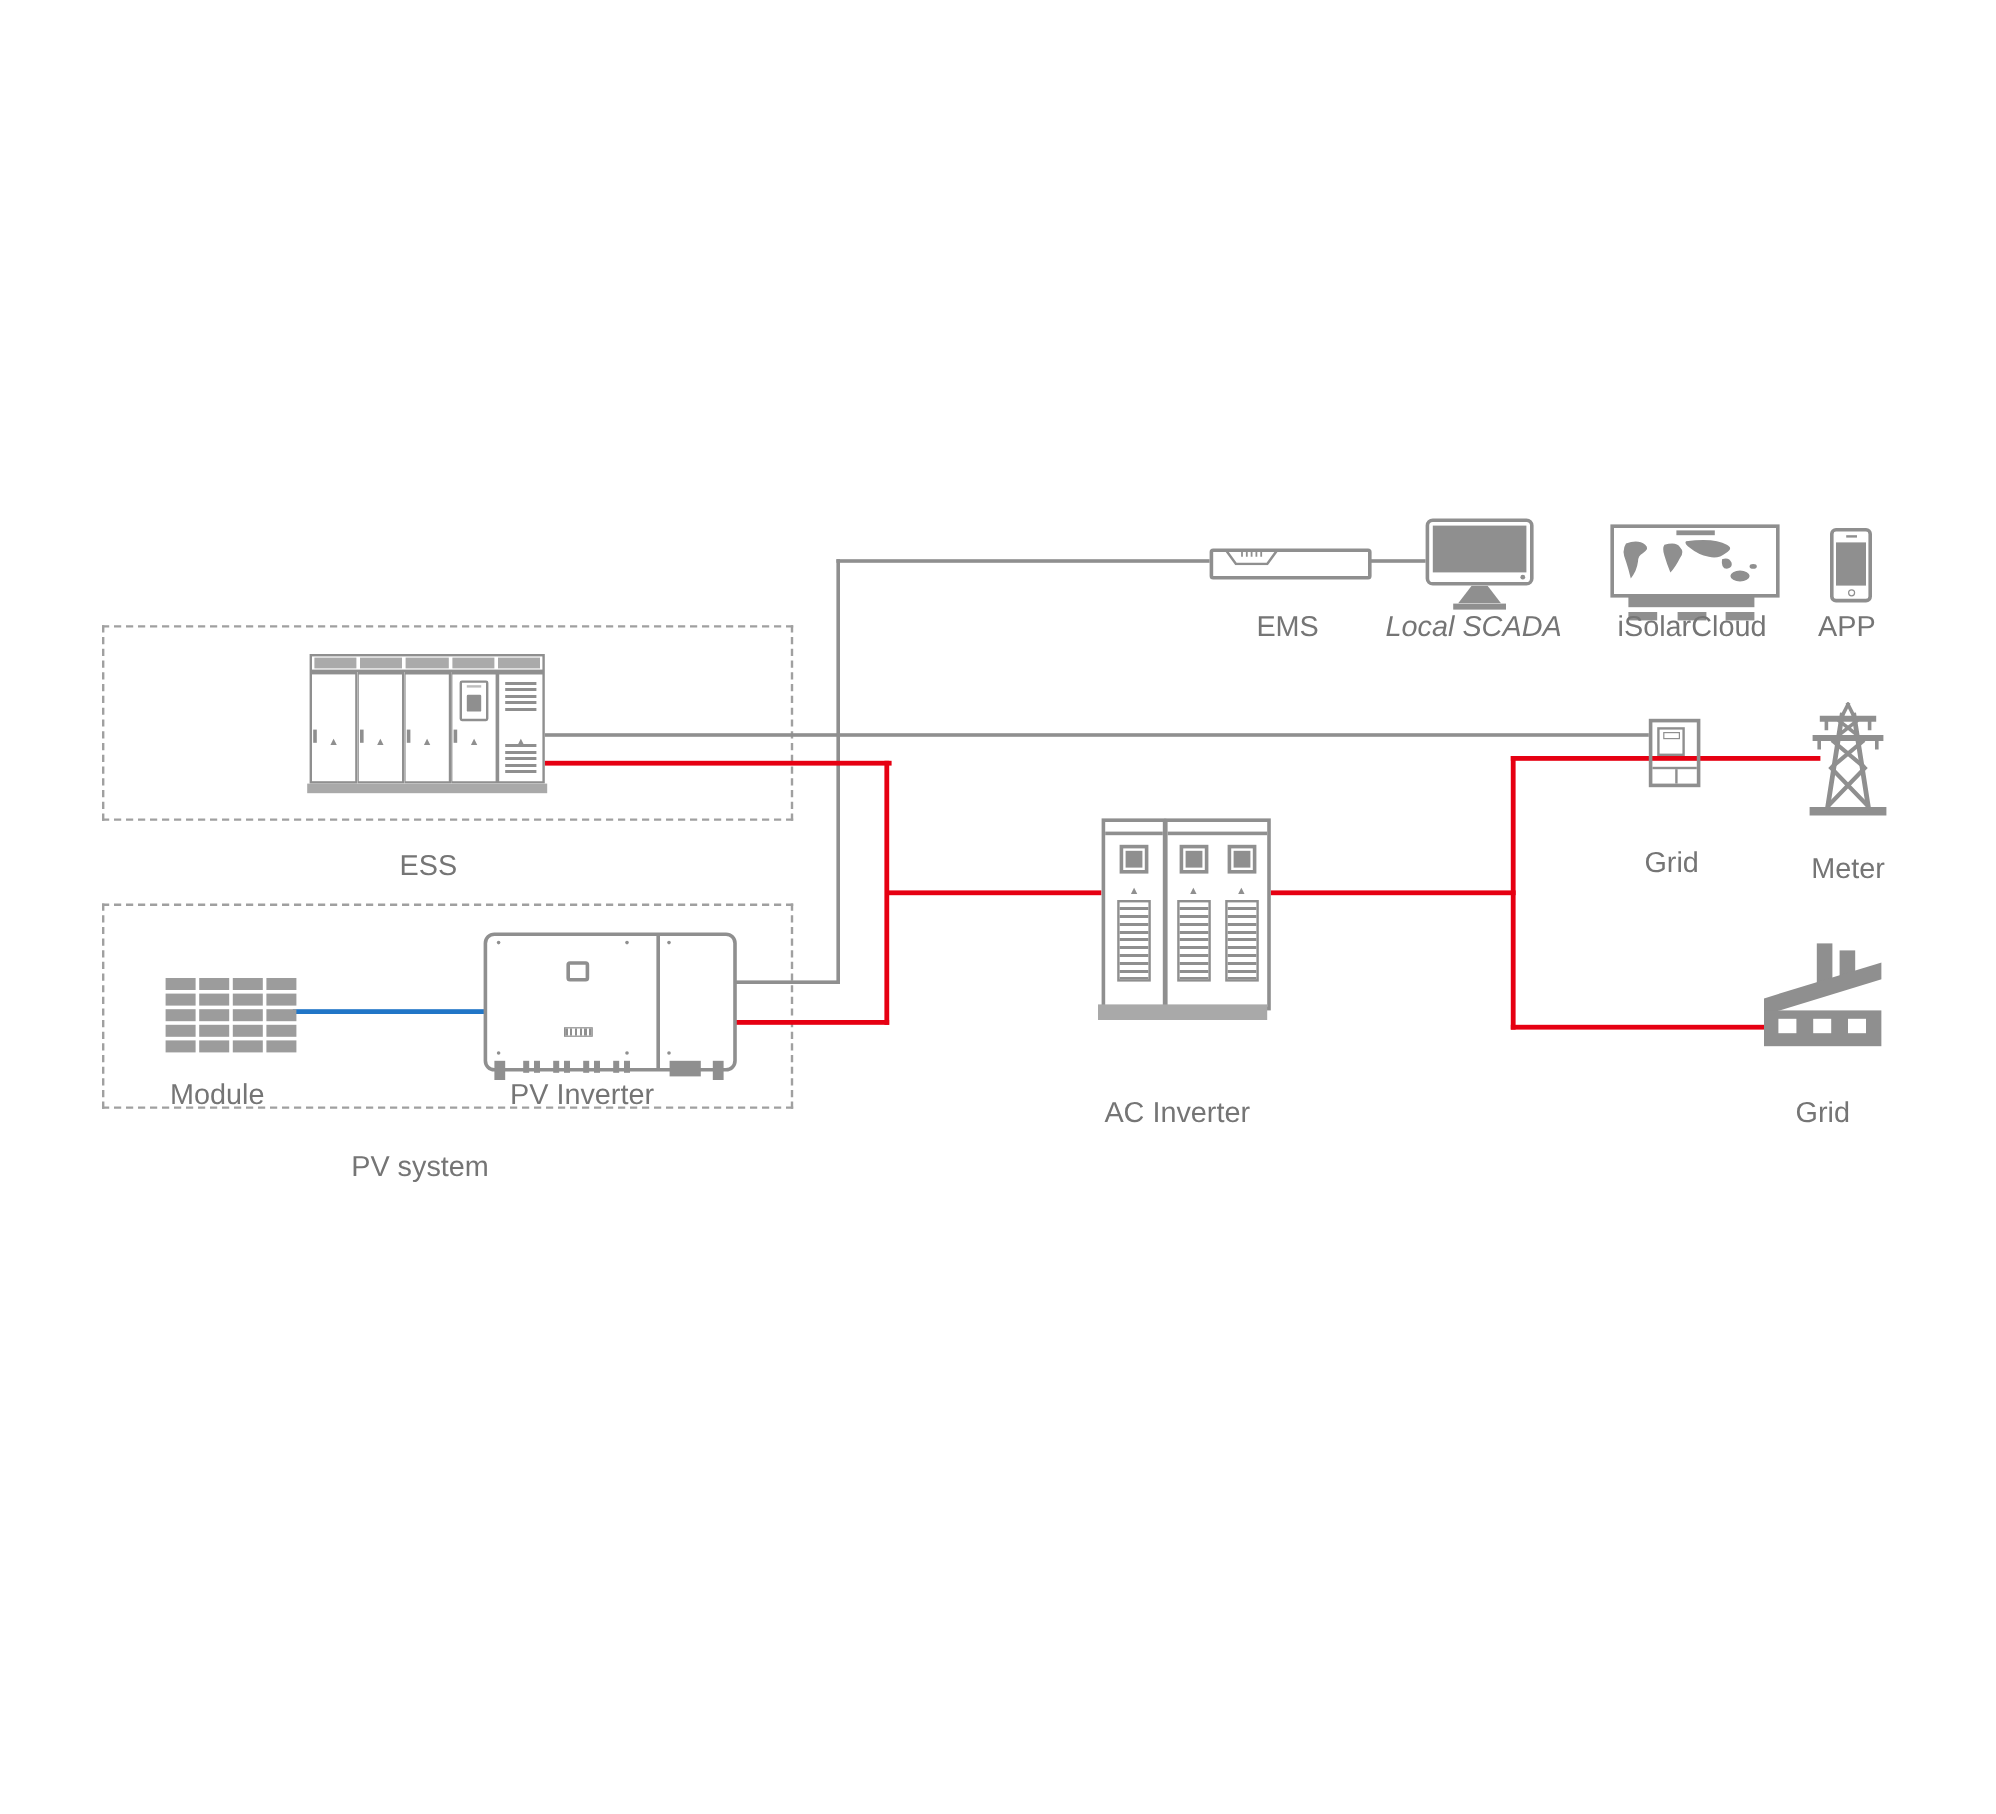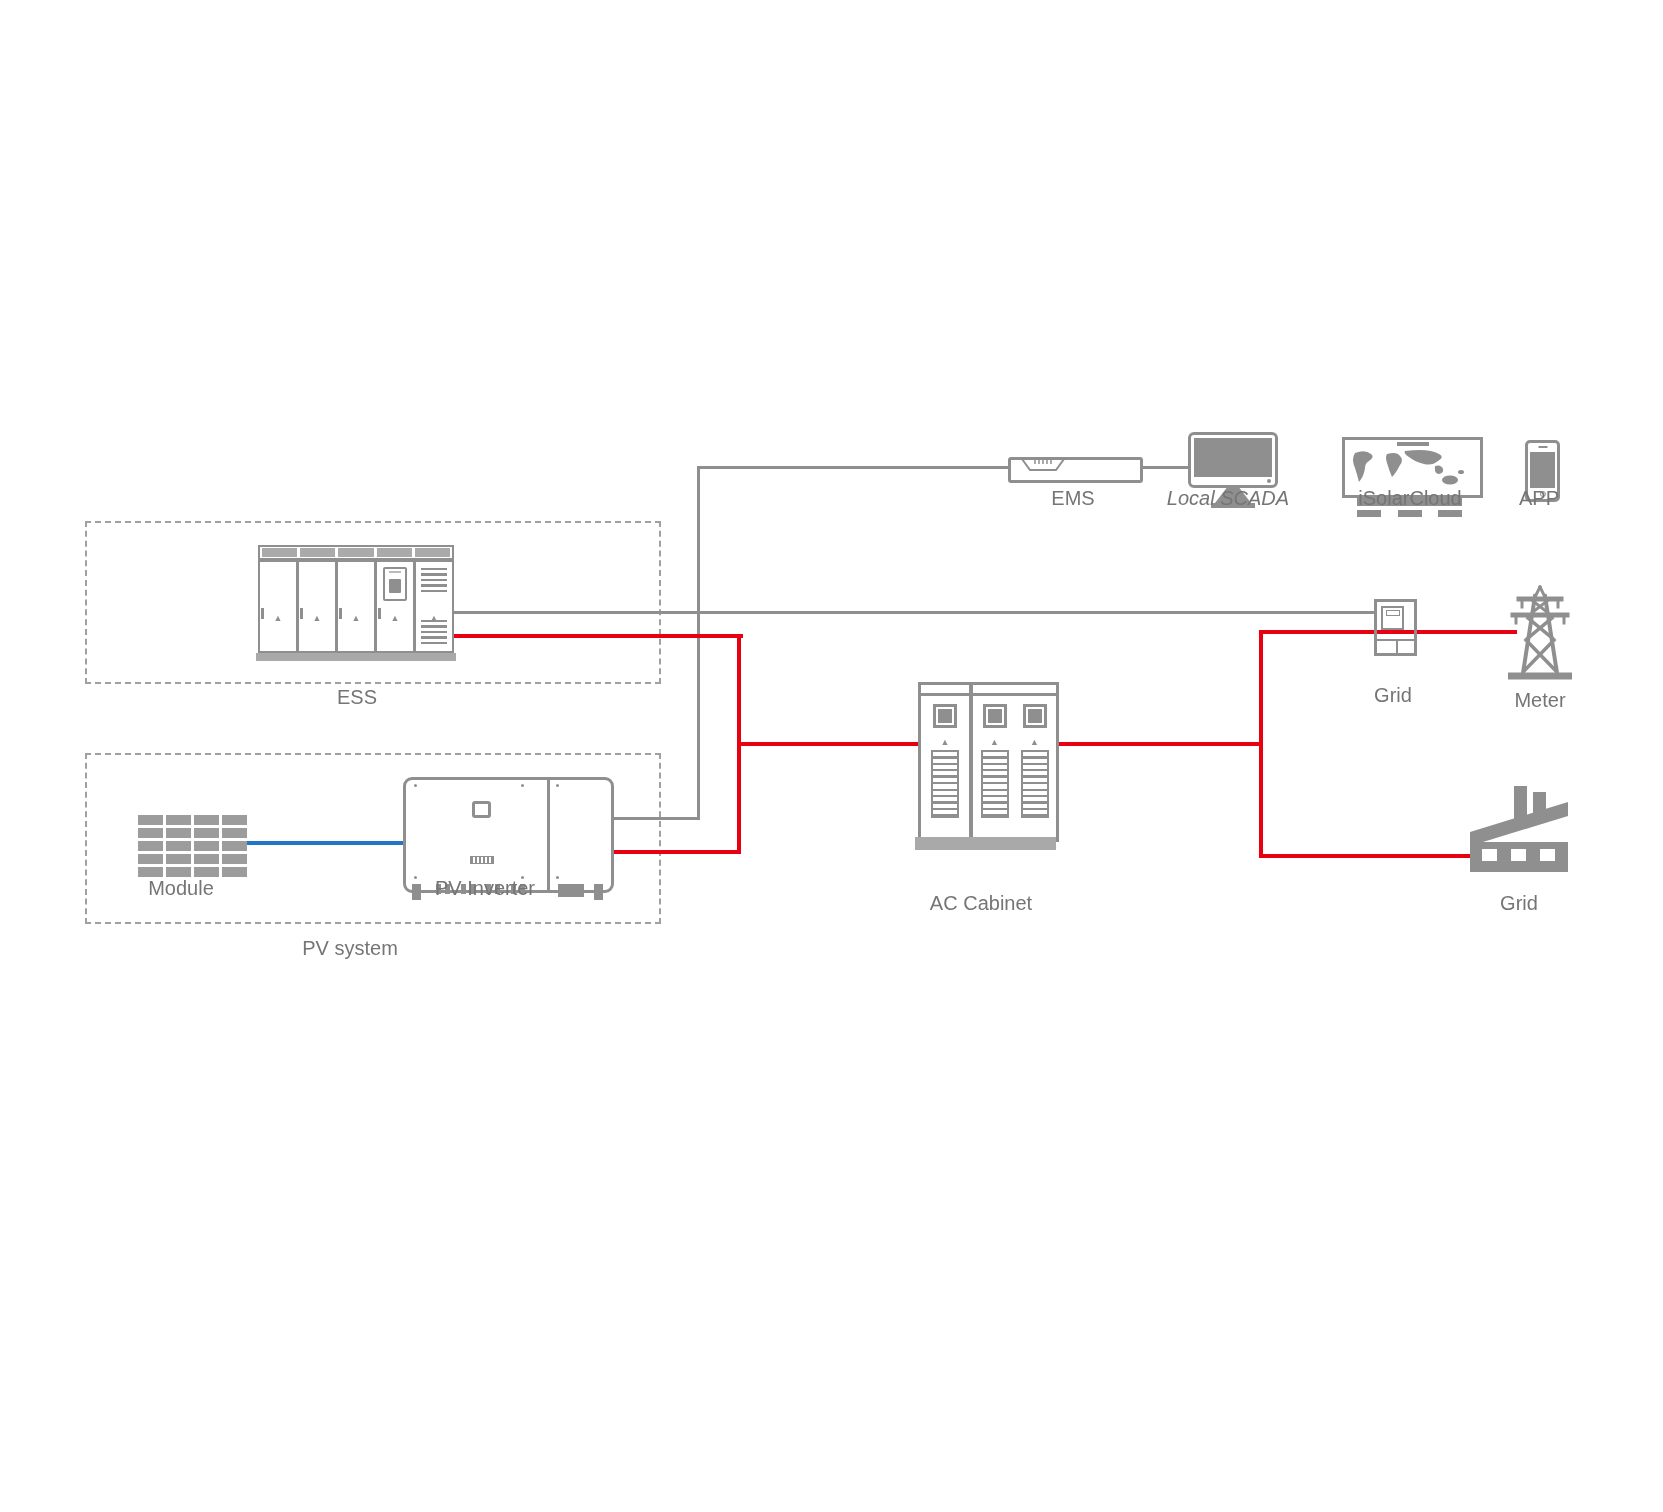--- a/index.html
+++ b/index.html
@@ -12,21 +12,21 @@
   .ess-box{left:85px;top:521px;width:572px;height:159px;}
   .pv-box{left:85px;top:753px;width:572px;height:167px;}
 
   
   .line{position:absolute;z-index:1;}
   .comm{background:var(--comm,#8f8f8f);}
   .ac{background:var(--ac,#e60012);}
   .dc{background:var(--dc,#2176c7);}
 
   
-  .lbl{position:absolute;transform:translateX(-50%);font-size:20px;white-space:nowrap;z-index:3;}
+  .lbl{position:absolute;transform:translateX(-50%);font-size:24px;white-space:nowrap;z-index:3;margin-top:22px;}
 
   
   .ess{position:absolute;left:258px;top:545px;width:196px;height:117px;z-index:2;}
   .ess-top{height:9px;border:2px solid var(--icon);background:#fff;display:flex;gap:3px;padding:1px 2px;}
   .ess-top i{flex:1;background:#aaa;}
   .ess-doors{display:flex;height:93px;}
   .door{position:relative;flex:1;border:2px solid var(--icon);border-left-width:1px;background:#fff;}
   .door:first-child{border-left-width:2px;}
   .handle{position:absolute;left:1px;top:46px;width:3px;height:11px;background:var(--icon);}
   .tri{position:absolute;left:50%;top:52px;transform:translateX(-50%);font-size:9px;line-height:9px;color:var(--icon);}
@@ -343,21 +343,21 @@
     <rect x="0" y="56" width="98" height="30"></rect>
     <rect x="12" y="63" width="15" height="12" fill="#fff"></rect>
     <rect x="41" y="63" width="15" height="12" fill="#fff"></rect>
     <rect x="70" y="63" width="15" height="12" fill="#fff"></rect>
   </svg>
 
   <div class="lbl" style="left:357px;top:686px;">ESS</div>
   <div class="lbl" style="left:181px;top:877px;">Module</div>
   <div class="lbl" style="left:485px;top:877px;">PV Inverter</div>
   <div class="lbl" style="left:350px;top:937px;">PV system</div>
-  <div class="lbl" style="left:981px;top:892px;">AC Cabinet</div>
+  <div class="lbl" style="left:981px;top:892px;">AC Inverter</div>
   <div class="lbl" style="left:1073px;top:487px;">EMS</div>
   <div class="lbl" style="left:1228px;top:487px;font-style:italic;">Local SCADA</div>
   <div class="lbl" style="left:1410px;top:487px;">iSolarCloud</div>
   <div class="lbl" style="left:1539px;top:487px;">APP</div>
   <div class="lbl" style="left:1393px;top:684px;">Grid</div>
   <div class="lbl" style="left:1540px;top:689px;">Meter</div>
   <div class="lbl" style="left:1519px;top:892px;">Grid</div>
 
 
 </div>

